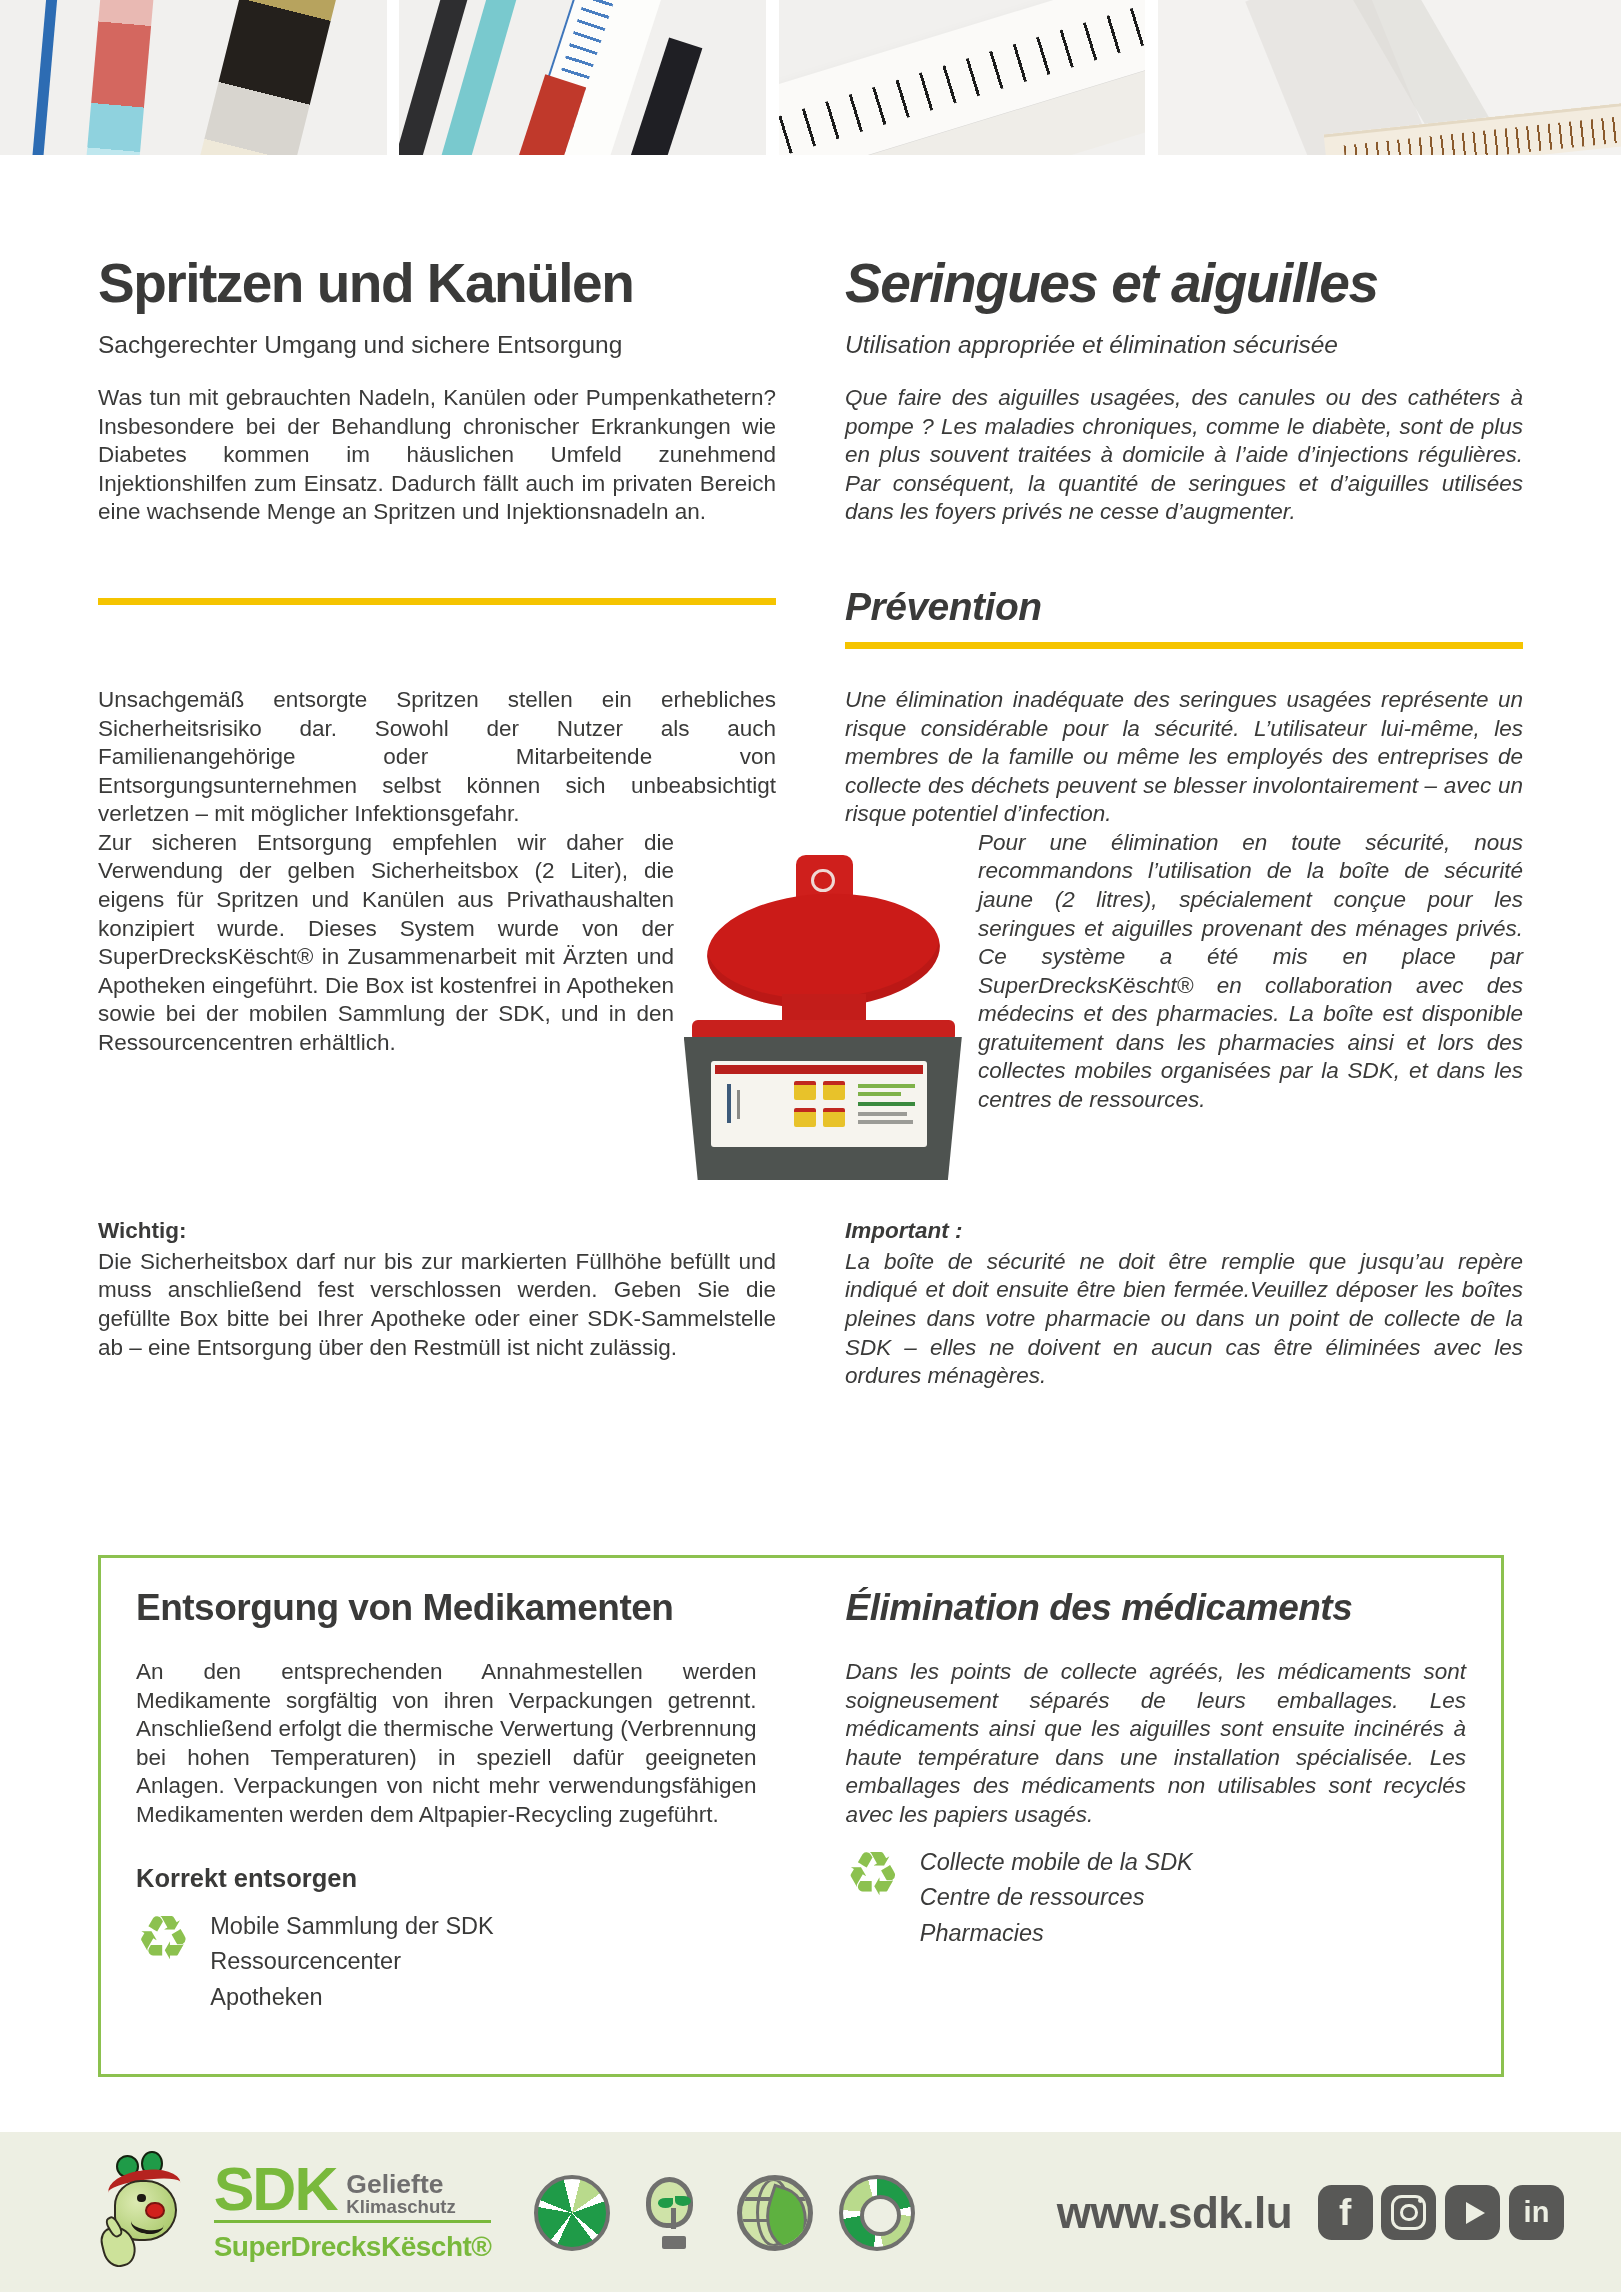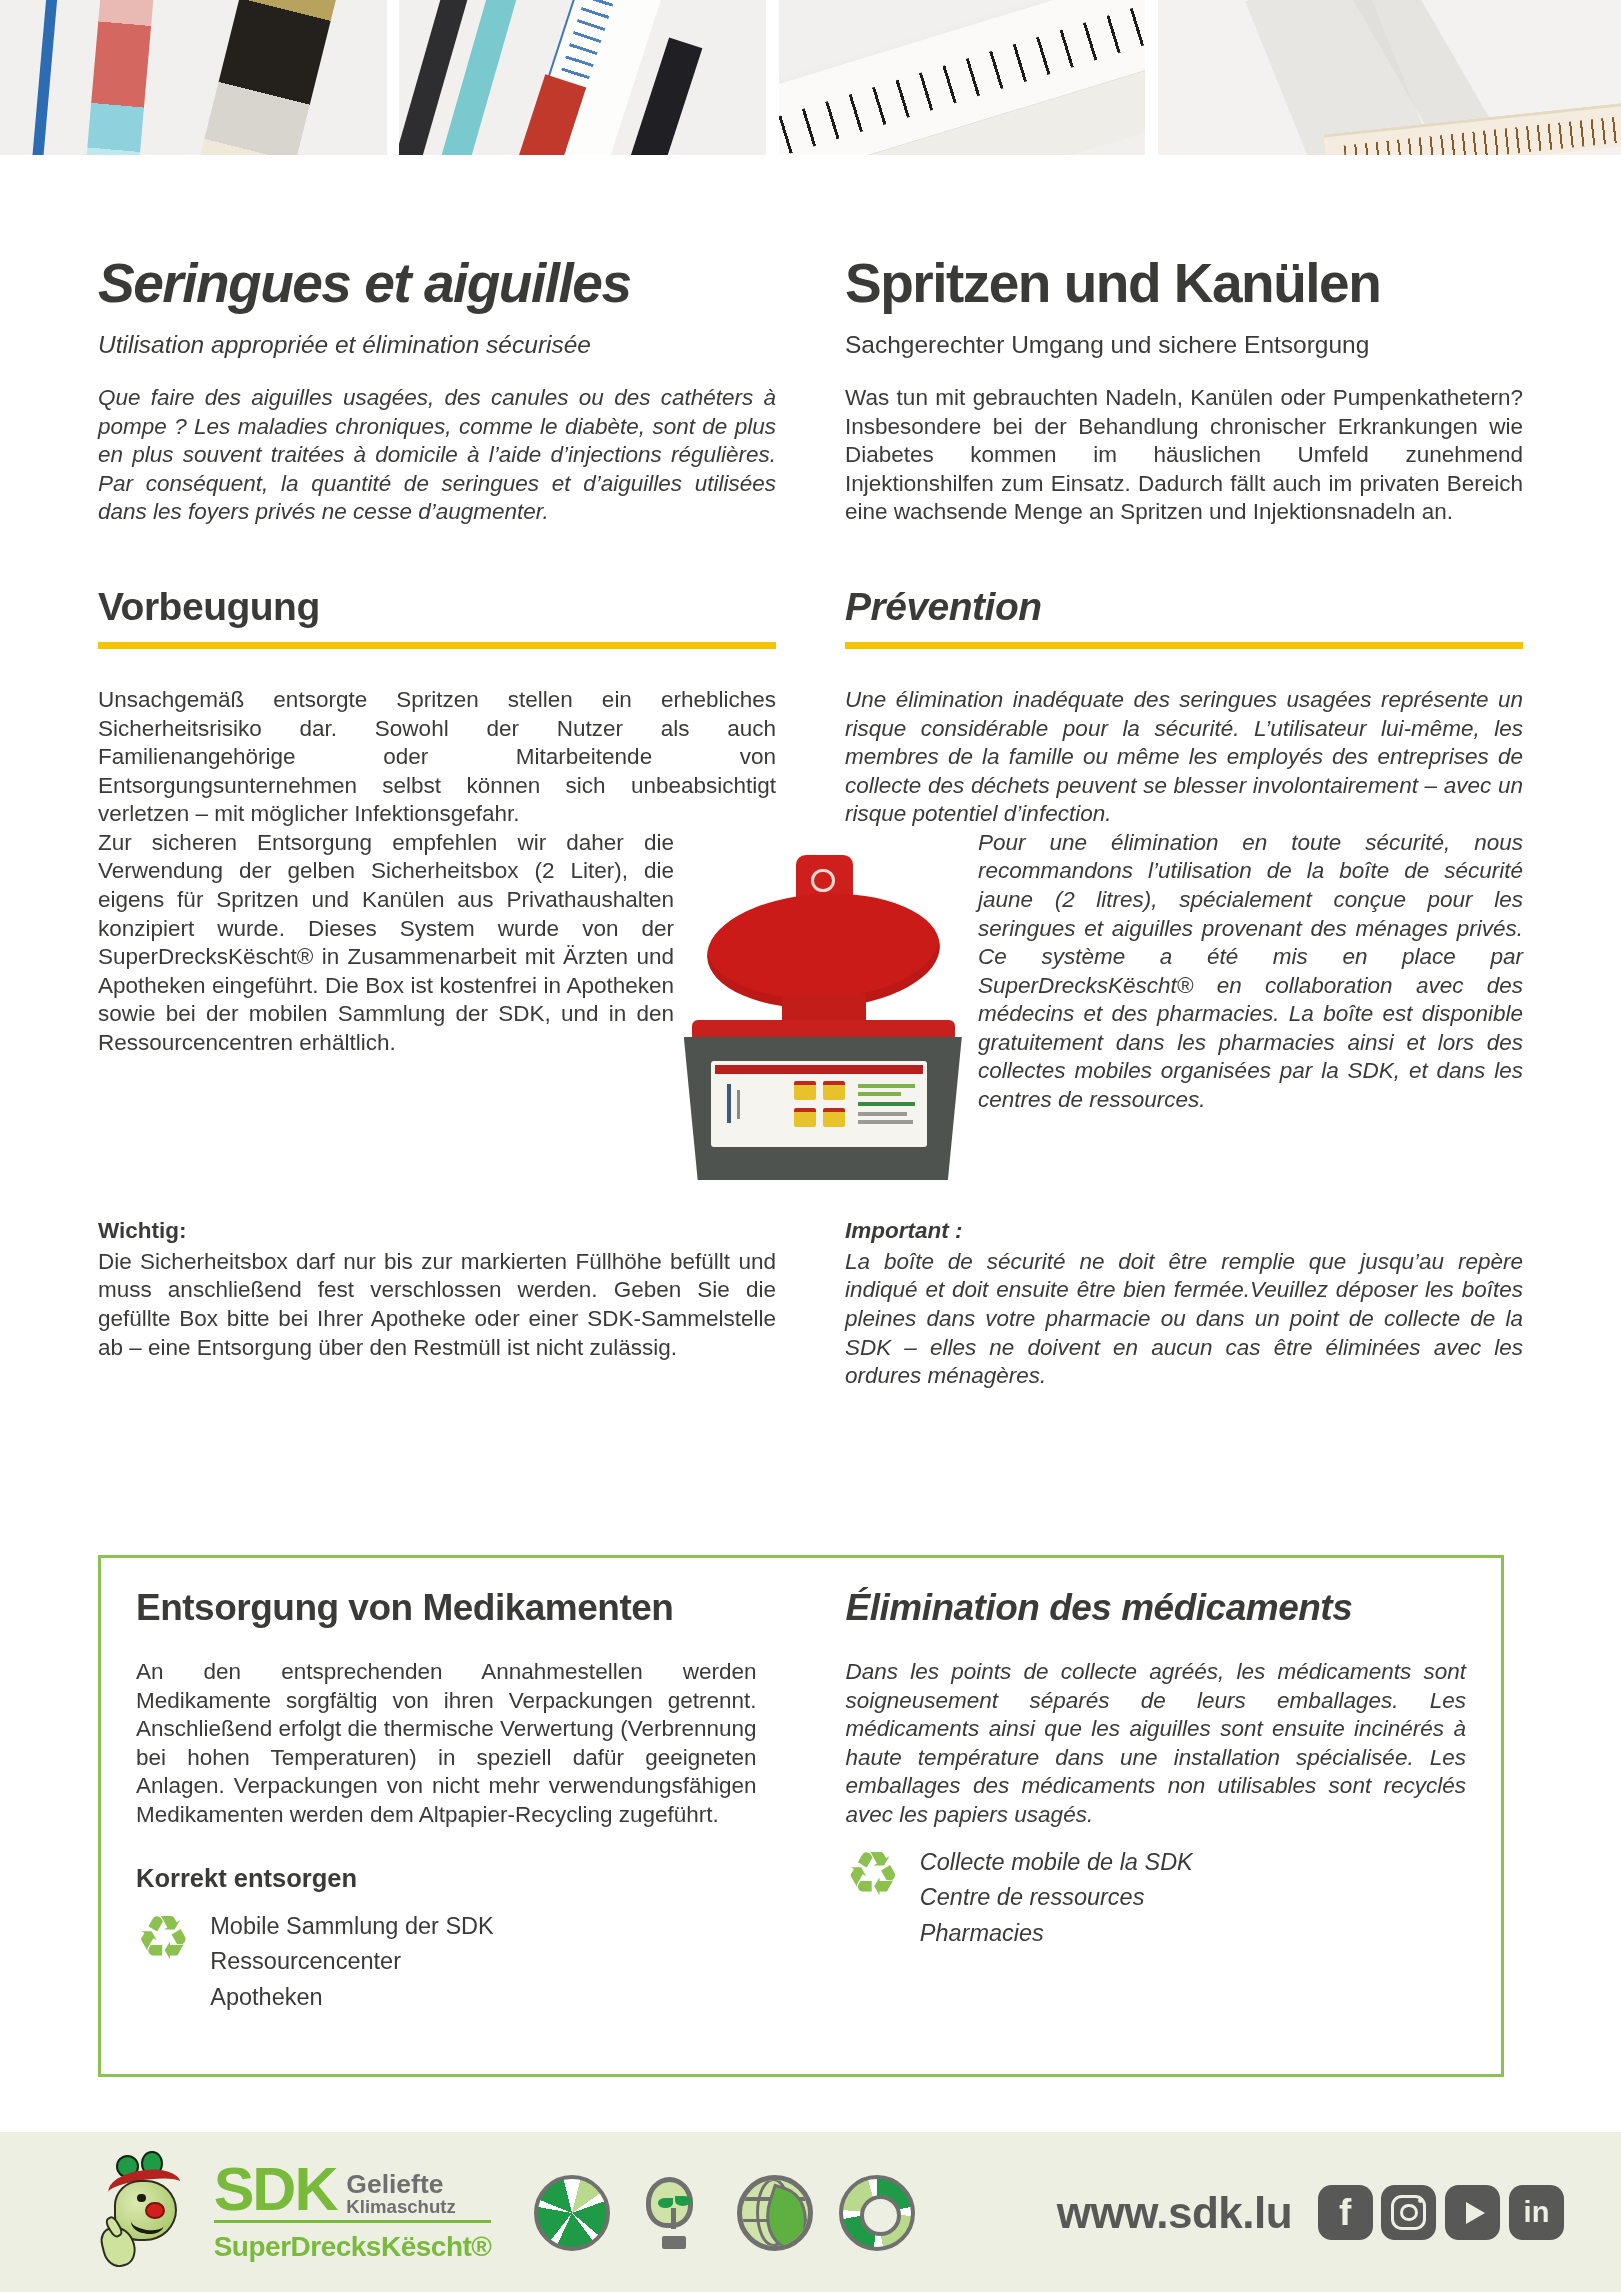--- a/index.html
+++ b/index.html
@@ -179,35 +179,34 @@
     </div>
     <div class="ph ph4">
       <i class="s1"></i>
         <i class="s2"></i>
         <i class="s3"></i>
         <i class="s4"></i>
     </div>
   </div>
 
   <section class="cols titles">
+    <div class="col de">
+      <h1>Spritzen und Kanülen</h1>
+      <p class="subtitle">Sachgerechter Umgang und sichere Entsorgung</p>
+      <p class="body">Was tun mit gebrauchten Nadeln, Kanülen oder Pumpenkathetern? Insbesondere bei der Behandlung chronischer Erkrankungen wie Diabetes kommen im häuslichen Umfeld zunehmend Injektionshilfen zum Einsatz. Dadurch fällt auch im privaten Bereich eine wachsende Menge an Spritzen und Injektionsnadeln an.</p>
+    </div>
     <div class="col fr">
       <h1>Seringues et aiguilles</h1>
       <p class="subtitle">Utilisation appropriée et élimination sécurisée</p>
       <p class="body">Que faire des aiguilles usagées, des canules ou des cathéters à pompe ? Les maladies chroniques, comme le diabète, sont de plus en plus souvent traitées à domicile à l’aide d’injections régulières. Par conséquent, la quantité de seringues et d’aiguilles utilisées dans les foyers privés ne cesse d’augmenter.</p>
     </div>
-    <div class="col de">
-      <h1>Spritzen und Kanülen</h1>
-      <p class="subtitle">Sachgerechter Umgang und sichere Entsorgung</p>
-      <p class="body">Was tun mit gebrauchten Nadeln, Kanülen oder Pumpenkathetern? Insbesondere bei der Behandlung chronischer Erkrankungen wie Diabetes kommen im häuslichen Umfeld zunehmend Injektionshilfen zum Einsatz. Dadurch fällt auch im privaten Bereich eine wachsende Menge an Spritzen und Injektionsnadeln an.</p>
-    </div>
   </section>
 
   <section class="cols secheads">
     <div class="col de">
-      <h2>Vorbeugung</h2>
       <div class="rule" style="background:#f5c400;"></div>
     </div>
     <div class="col fr">
       <h2>Prévention</h2>
       <div class="rule" style="background:#f5c400;"></div>
     </div>
   </section>
 
   <section class="cols band">
     <div class="col de">

